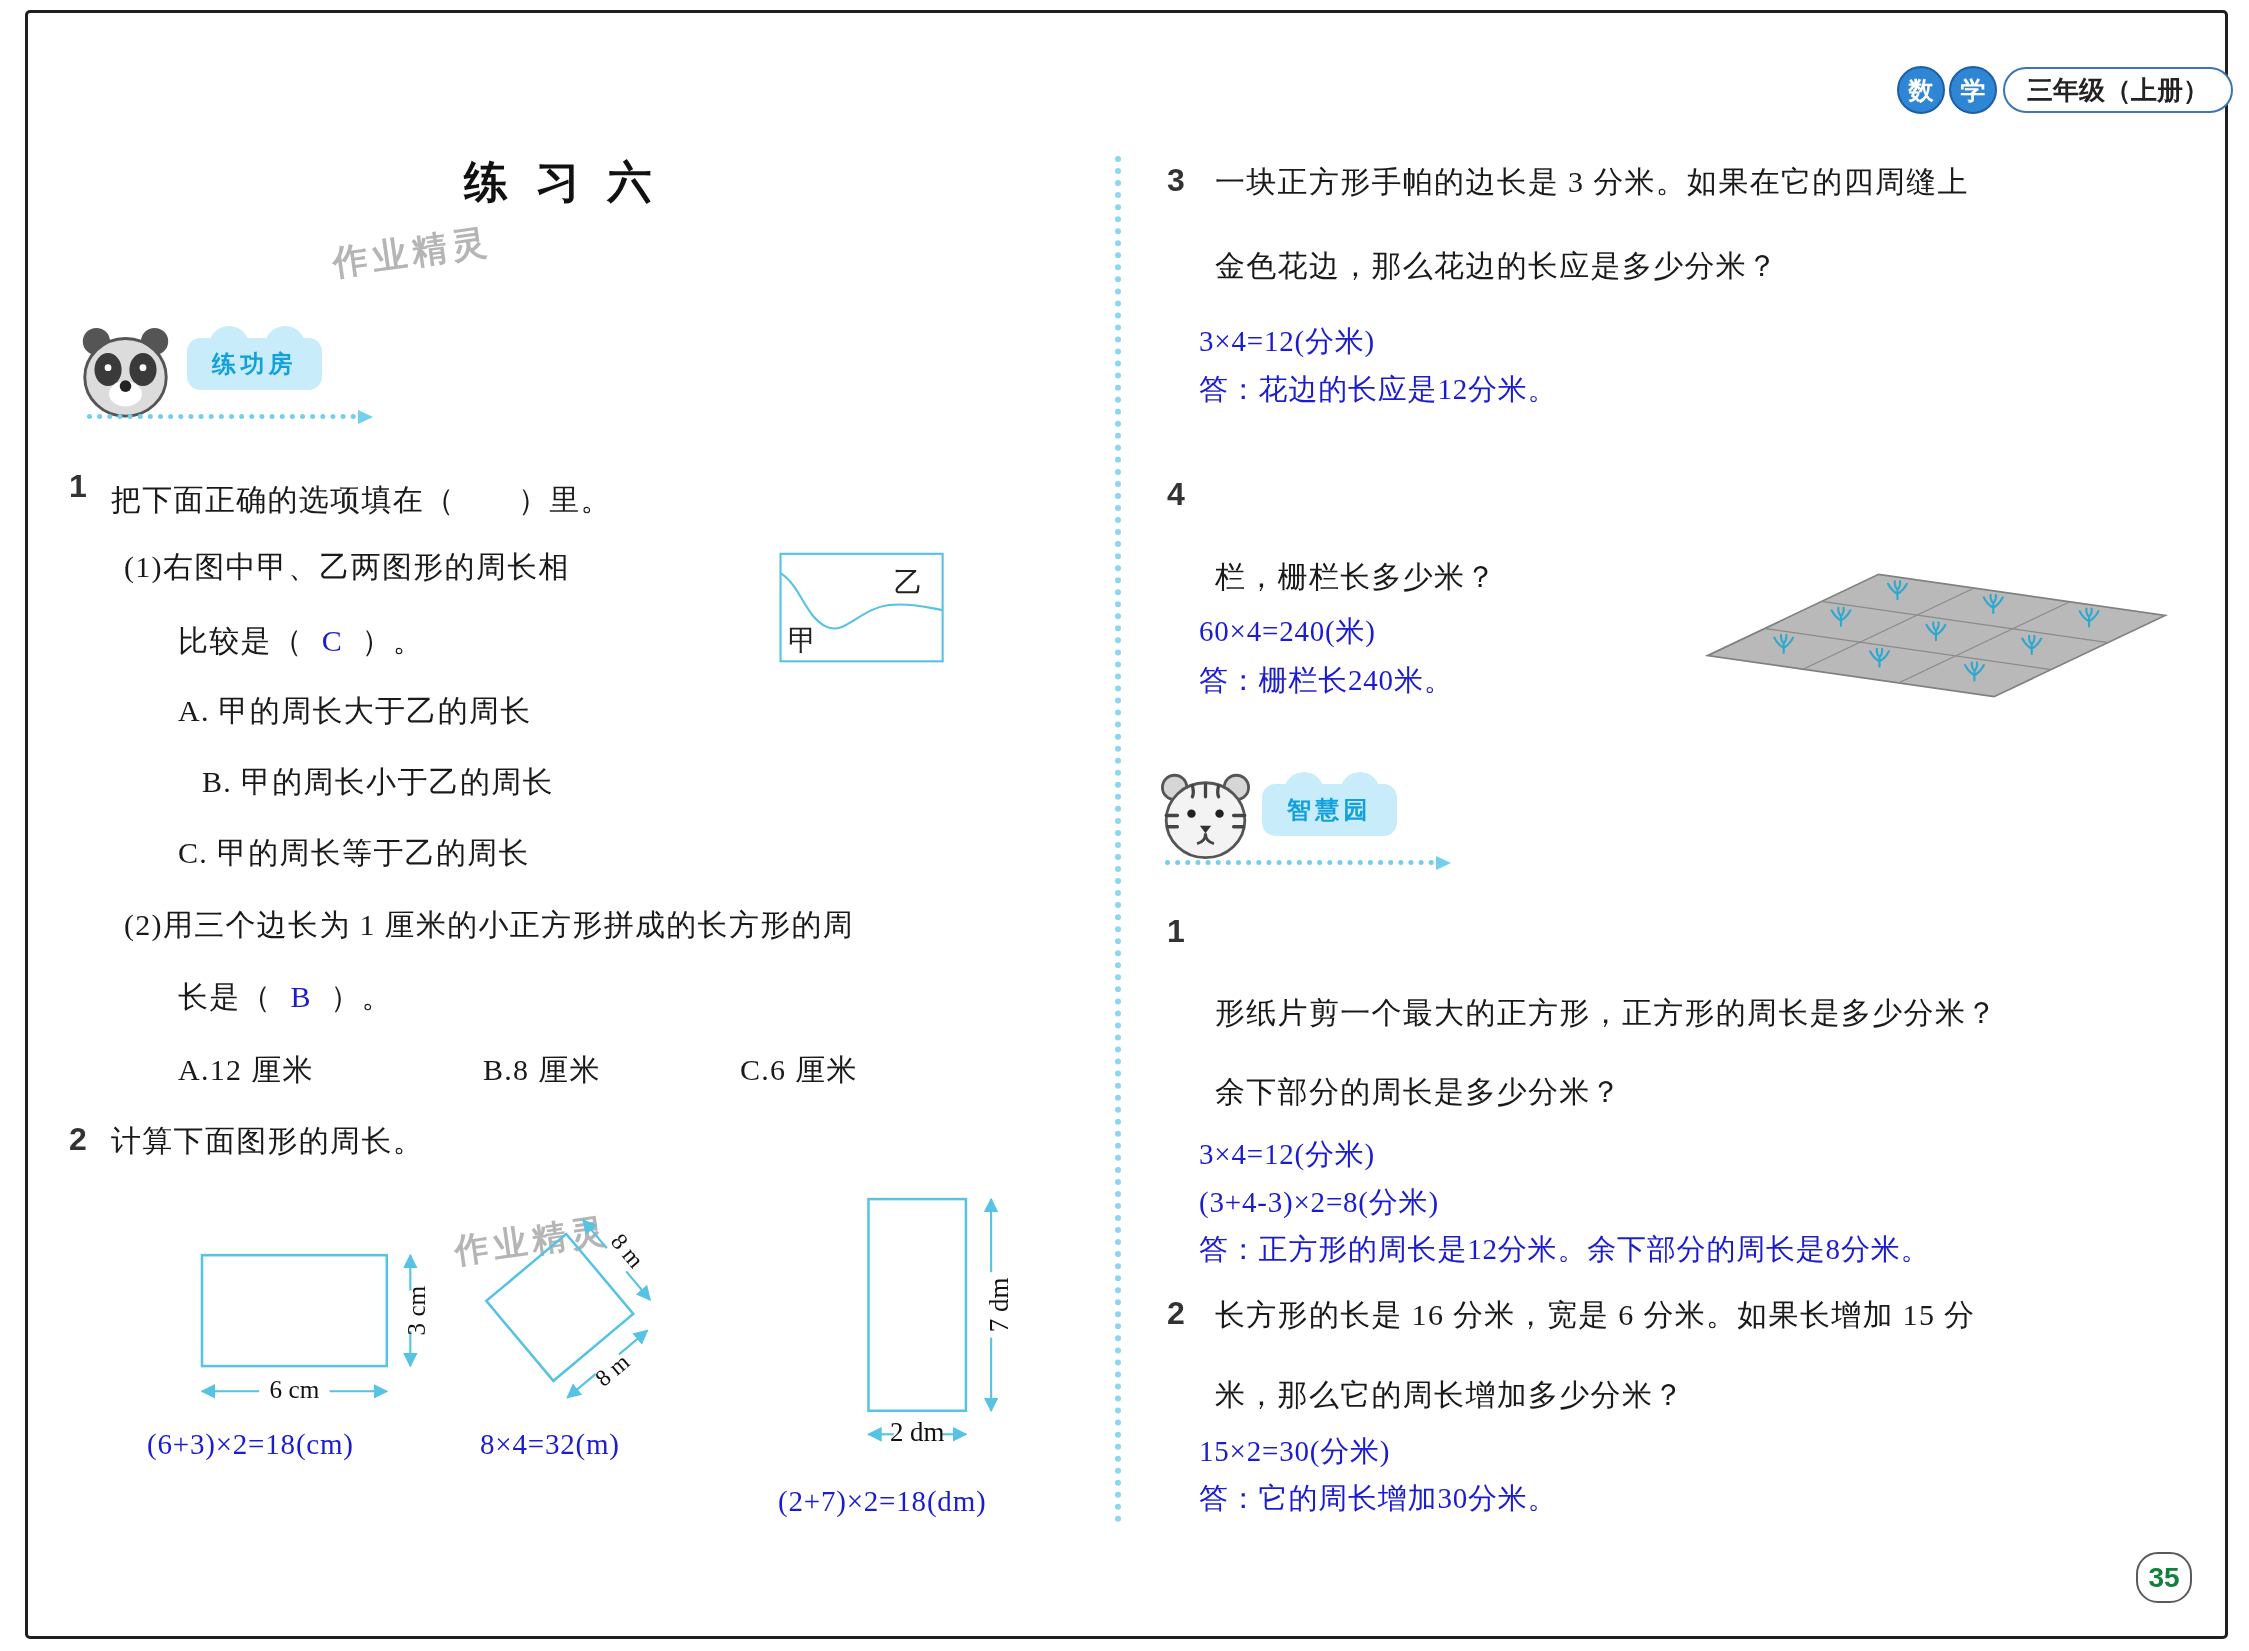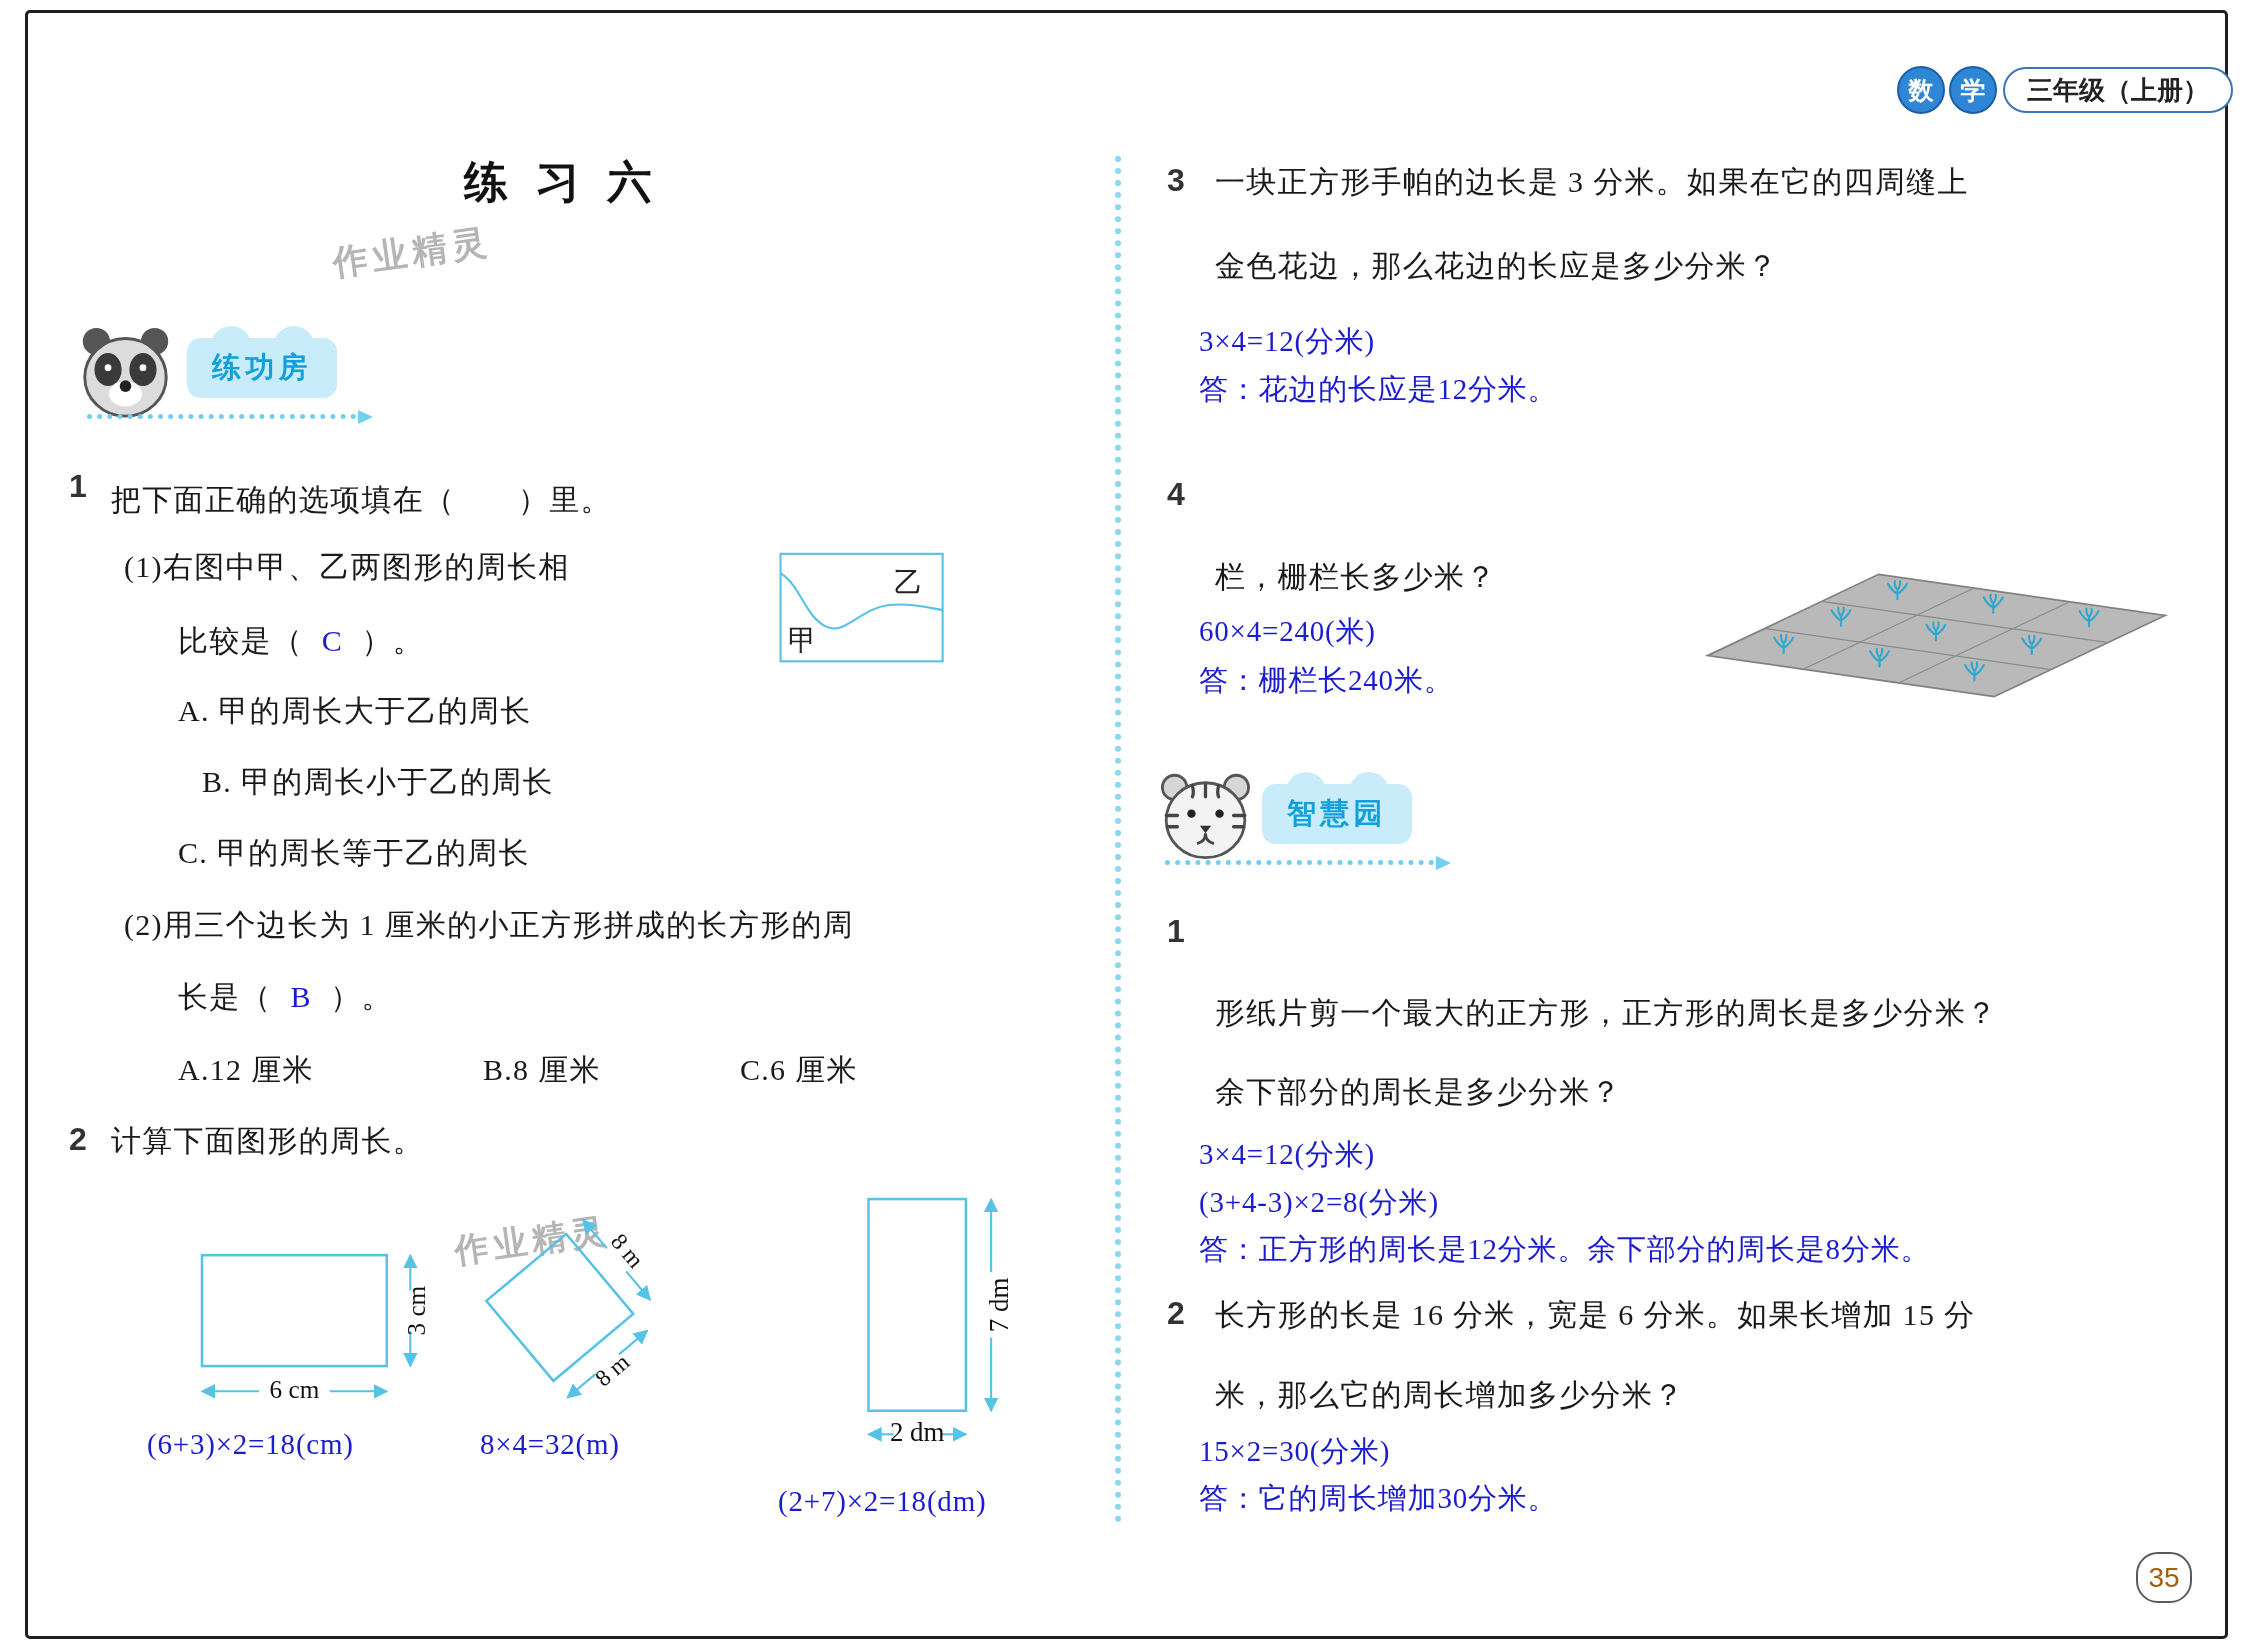--- a/index.html
+++ b/index.html
@@ -11,39 +11,39 @@
            border:3.4px solid #1f1f1f; border-radius:5px; }
   .t { position:absolute; white-space:nowrap; font-size:30px; color:#1a1a1a; letter-spacing:1.3px; }
   .qnum { position:absolute; white-space:nowrap; font-family:"Liberation Sans","DejaVu Sans",sans-serif;
           font-weight:bold; font-size:32px; color:#333; }
   .blue { color:#1c1ccf; font-size:29px; letter-spacing:0.8px; }
   .inline-ans { color:#1c1ccf; margin:0 18.5px; }
   .title { position:absolute; font-size:44px; font-weight:bold; letter-spacing:8.4px; color:#111; }
   .wm { position:absolute; color:#a3a3a3; opacity:.8; font-size:35px; letter-spacing:5px;
         font-weight:bold; transform:rotate(-8deg); }
   .cloud { position:absolute; background:#c8ecf9; border-radius:13.5px; padding:10px 25px;
-           font-size:29px; font-weight:bold; color:#12a0dc; letter-spacing:4.2px; }
+           font-size:24px; font-weight:bold; color:#12a0dc; letter-spacing:4.2px; }
   .cloud::before, .cloud::after { content:''; position:absolute; width:40px; height:40px;
            border-radius:50%; background:#c8ecf9; top:-11.8px; }
   .cloud::before { left:16%; }
   .cloud::after  { left:58%; }
   .cloud .lbl { position:relative; z-index:2; }
   .trail { position:absolute; border-top:5.9px dotted #72cfee; }
   .trail::after { content:''; position:absolute; right:-17px; top:-9.3px;
            border-left:15px solid #72cfee; border-top:7.6px solid transparent; border-bottom:7.6px solid transparent; }
   .divider { position:absolute; width:0; border-left:6.7px dotted #8bd7f1; }
   .badge-circle { position:absolute; width:44px; height:44px; border-radius:50%;
            background:#2f86d4; border:2.5px solid #1c5fa8; color:#fff; font-size:25px; font-weight:bold;
            display:flex; align-items:center; justify-content:center;
            font-family:"Liberation Sans","DejaVu Sans",sans-serif; }
   .capsule { position:absolute; height:42px; padding:0 22px; border:2.5px solid #3b74b8; border-radius:23.6px;
            display:flex; align-items:center; font-size:26px; font-weight:bold; color:#222; background:#fff; }
   .pagebadge { position:absolute; width:52px; height:47px; border:2.5px solid #5a5a5a; border-radius:22px;
-           display:flex; align-items:center; justify-content:center; font-size:28px; color:#a16207;
-           font-family:"Liberation Sans","DejaVu Sans",sans-serif; }
+           display:flex; align-items:center; justify-content:center; font-size:28px; color:#15803d;
+           font-family:"Liberation Sans","DejaVu Sans",sans-serif;font-weight:bold; }
   svg { position:absolute; overflow:visible; }
   svg text { font-family:"Liberation Serif","DejaVu Serif",serif; }
 </style>
 </head>
 <body>
 
 <div style="position:absolute; inset:0;">
 
   <div class="frame"></div>
 

